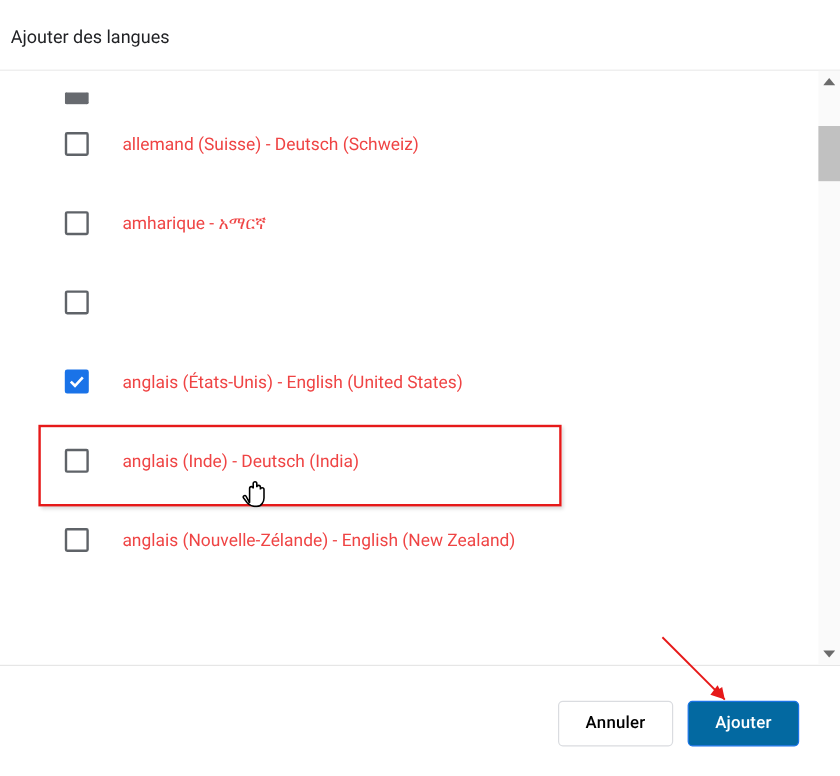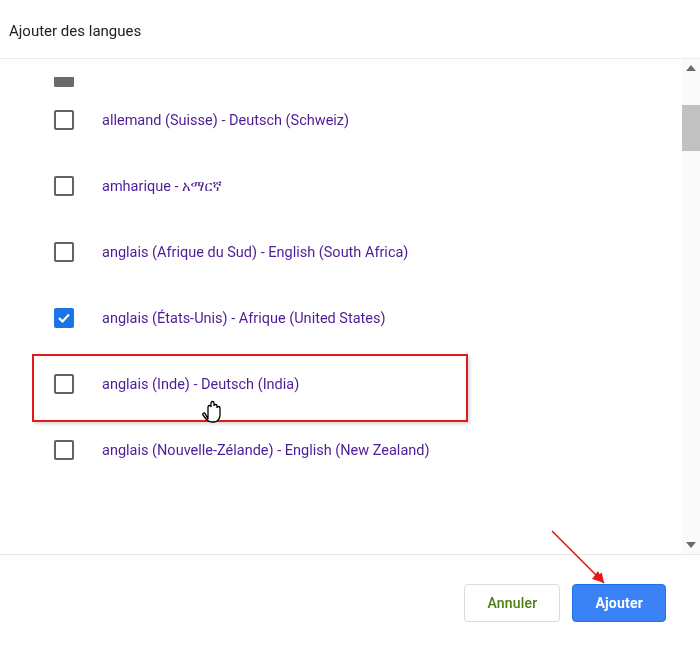--- a/index.html
+++ b/index.html
@@ -46,21 +46,21 @@
     flex-shrink: 0;
     cursor: pointer;
   }
   .chk.checked {
     border-color: #1a73e8;
     background: #1a73e8;
   }
   .chk.checked svg { display: block; }
   .chk svg { display: none; width: 14px; height: 14px; }
   .language-label {
-    color: #4c1d95;
+    color: #ef4444;
     font-size: 14.5px;
     cursor: pointer;
   }
   .row-cutoff {
     height: 28px;
     position: relative;
     padding-left: 14px;
     display: flex; align-items: flex-end; gap: 28px;
     opacity: 0.95;
   }
@@ -103,25 +103,25 @@
     height: 38px;
     border-radius: 4px;
     padding: 0 22px;
     font-size: 14px;
     font-weight: 500;
     cursor: pointer;
     letter-spacing: 0.2px;
     display: inline-flex; align-items: center;
   }
   .btn.secondary {
-    background: #fff; color: #4d7c0f;
+    background: #fff; color: #000000;
     border: 1px solid #dadce0;
   }
   .btn.primary {
-    background: #3b82f6; color: #fff; border: 1px solid #1a73e8; font-weight: bold;
+    background: #0369a1; color: #fff; border: 1px solid #1a73e8;
   }
   .annotation-arrow {
     position: absolute;
     left: 546px; top: 525px;
     width: 72px; height: 72px;
     pointer-events: none;
   }
 </style>
 </head>
 <body>
@@ -143,29 +143,28 @@
     <div class="language-row">
       <span class="chk">
         
       </span>
       <span class="language-label">amharique - አማርኛ</span>
     </div>
     <div class="language-row">
       <span class="chk">
         
       </span>
-      <span class="language-label">anglais (Afrique du Sud) - English (South Africa)</span>
     </div>
     <div class="language-row">
       <span class="chk checked">
         <svg viewBox="0 0 14 14">
             <path d="M2 7 L5.5 10.5 L12 3.5" stroke="#fff" stroke-width="2.2" fill="none"></path>
           </svg>
       </span>
-      <span class="language-label">anglais (États-Unis) - Afrique (United States)</span>
+      <span class="language-label">anglais (États-Unis) - English (United States)</span>
     </div>
     <div class="language-row">
       <span class="chk">
         
       </span>
       <span class="language-label">anglais (Inde) - Deutsch (India)</span>
     </div>
     <div class="language-row">
       <span class="chk">
         

